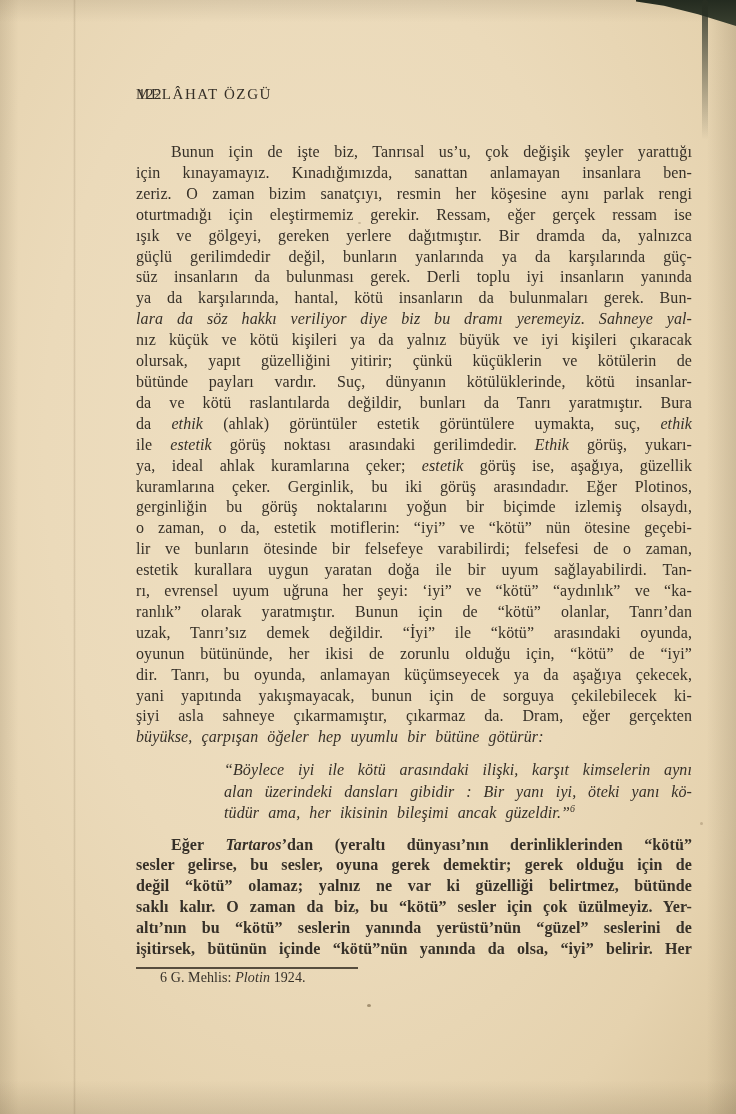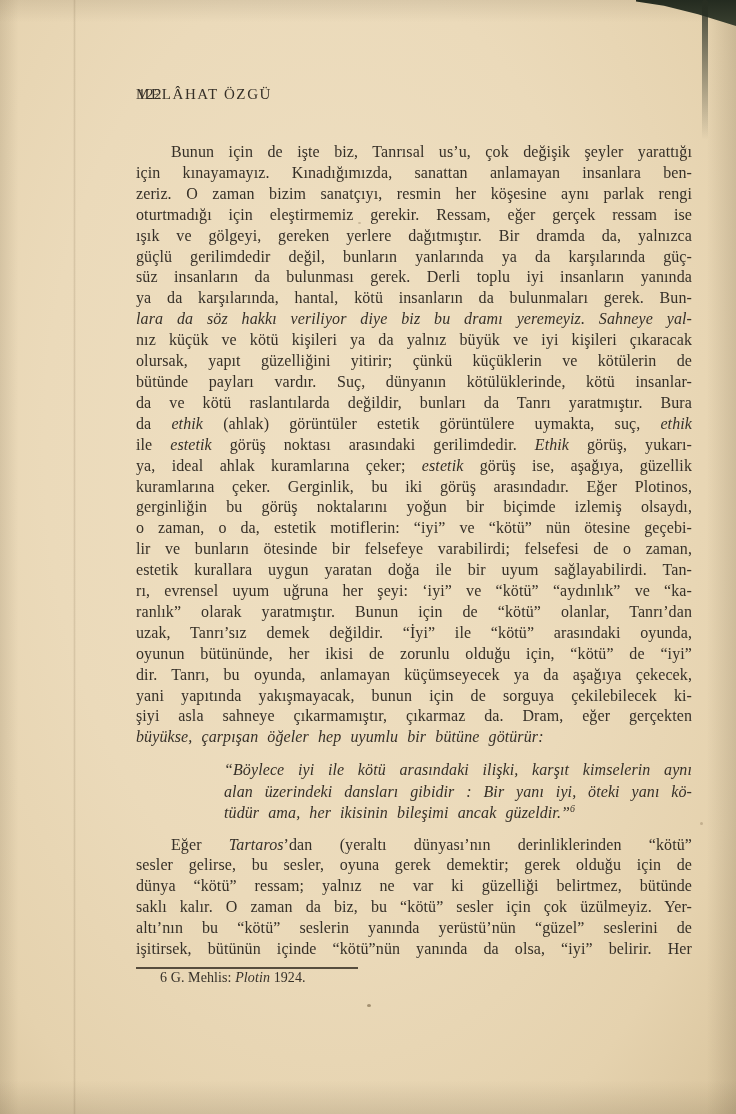--- a/index.html
+++ b/index.html
@@ -56,21 +56,21 @@
   .tline.flush { text-align-last: left; }
   .tline.loose { word-spacing: 5px; font-style: italic; }
   .tline.indent { text-indent: 35px; }
   .it { font-style: italic; }
   sup { font-size: 0.62em; line-height: 0; }
 
   .quote {
     margin: 11px 0 11px 88px; font-style: italic;
     line-height: 21.4px; word-spacing: 1.5px;
   }
-  .para2 { margin-top: 9px; }
+  .para2 { margin-top: 9px; font-weight: bold; }
 
   .footnote-rule {
     margin-top: 7px; width: 222px; height: 0;
     border-top: 2px solid rgba(60,52,40,0.85);
   }
   .footnote {
     padding-left: 24px;
     font-size: 14px; line-height: 18px;
   }
   .footnote .tline { text-align: left; text-align-last: left; }
@@ -125,21 +125,21 @@
         <div class="tline flush loose"><span>büyükse, çarpışan öğeler hep uyumlu bir bütüne götürür:</span></div>
       </div>
     <div class="quote">
         <div class="tline"><span>“Böylece iyi ile kötü arasındaki ilişki, karşıt kimselerin aynı</span></div>
         <div class="tline"><span>alan üzerindeki dansları gibidir : Bir yanı iyi, öteki yanı kö-</span></div>
         <div class="tline flush loose"><span>tüdür ama, her ikisinin bileşimi ancak güzeldir.”</span><sup>6</sup></div>
       </div>
     <div class="para2">
         <div class="tline indent"><span>Eğer </span><span class="it">Tartaros</span><span>’dan (yeraltı dünyası’nın derinliklerinden “kötü”</span></div>
         <div class="tline"><span>sesler gelirse, bu sesler, oyuna gerek demektir; gerek olduğu için de</span></div>
-        <div class="tline"><span>dünya “kötü” ressam; yalnız ne var ki güzelliği belirtmez, bütünde</span></div>
+        <div class="tline"><span>değil “kötü” olamaz; yalnız ne var ki güzelliği belirtmez, bütünde</span></div>
         <div class="tline"><span>saklı kalır. O zaman da biz, bu “kötü” sesler için çok üzülmeyiz. Yer-</span></div>
         <div class="tline"><span>altı’nın bu “kötü” seslerin yanında yerüstü’nün “güzel” seslerini de</span></div>
         <div class="tline"><span>işitirsek, bütünün içinde “kötü”nün yanında da olsa, “iyi” belirir. Her</span></div>
       </div>
     <div class="footnote-rule"></div>
     <div class="footnote">
         <div class="tline flush"><span>6 G. Mehlis: </span><span class="it">Plotin</span><span> 1924.</span></div>
       </div>
   </div>
 

